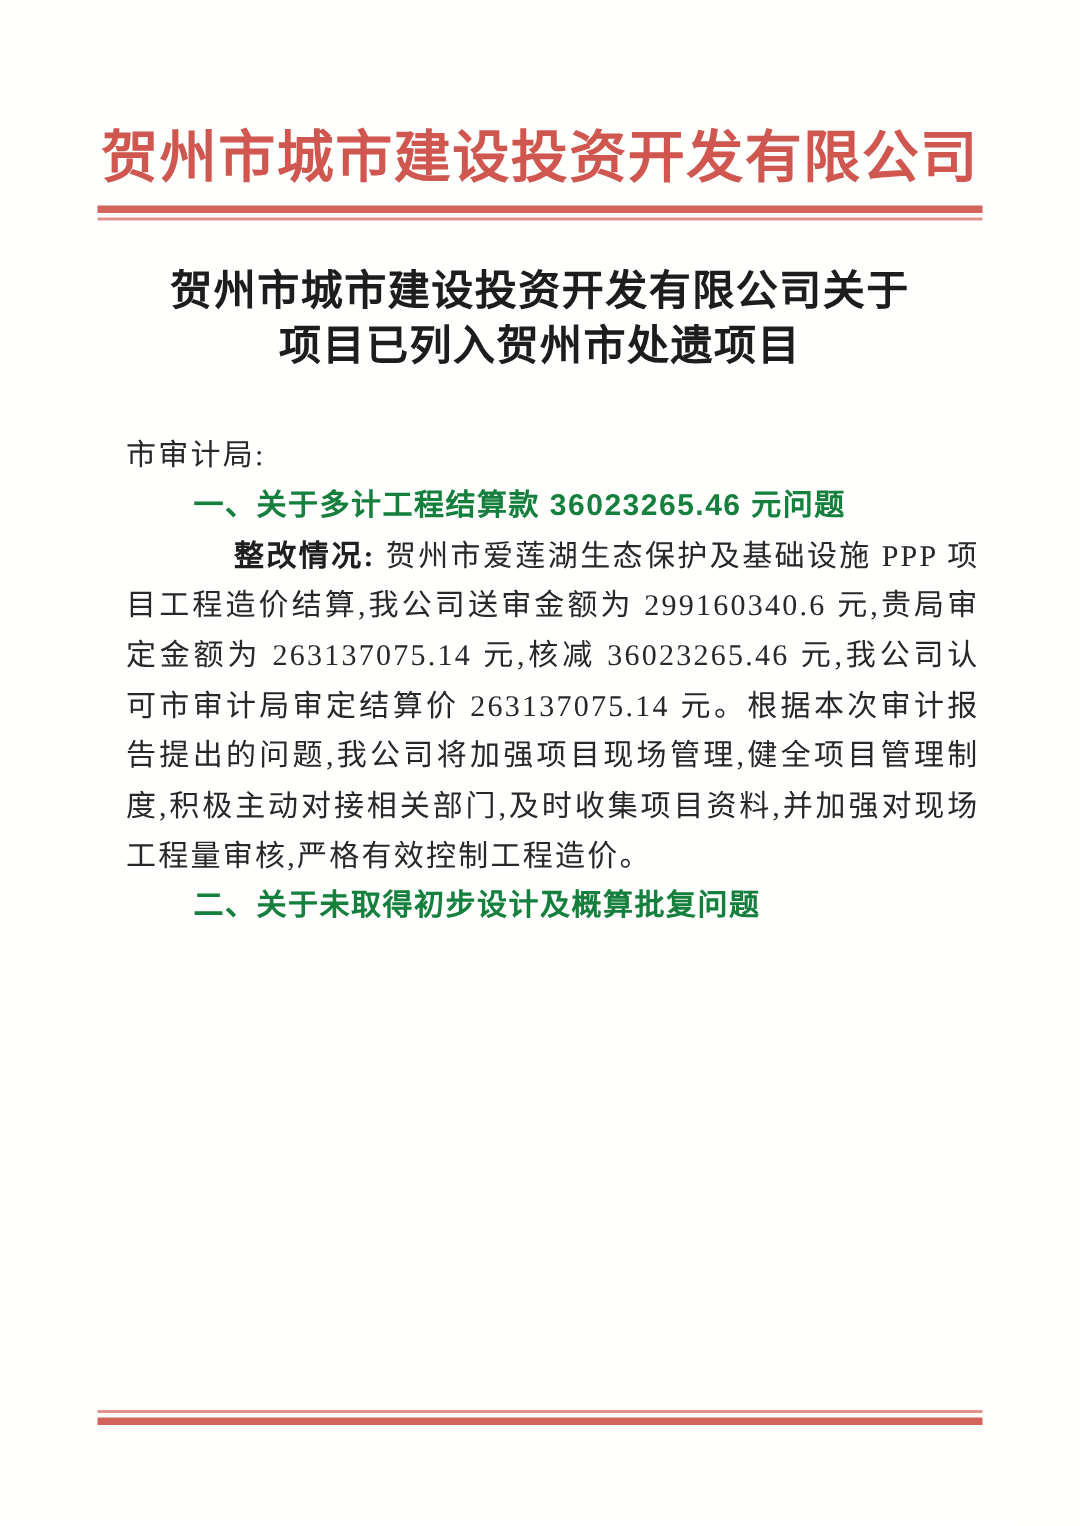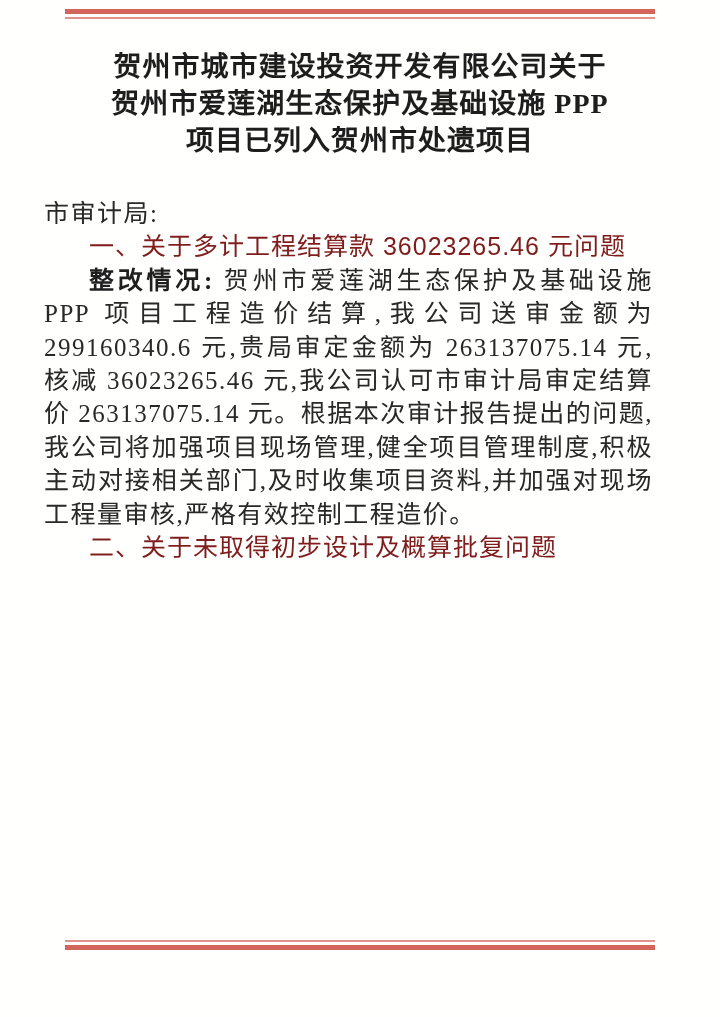--- a/index.html
+++ b/index.html
@@ -51,41 +51,42 @@
     color: #1d1d1d;
     line-height: 37px;
     letter-spacing: 1px;
     font-family: Liberation Serif, serif;
   }
   .doc-title .title-line { display: block; }
 
   
   .doc-body {
     margin-top: 38px;
-    padding-left: 44px;
+    padding-left: 84px;
     padding-right: 67px;
-    font-size: 25px;
+    font-size: 20px;
     line-height: 33.4px;
     letter-spacing: 1.5px;
     color: #282828;
     text-align: justify;
   }
   .doc-body p {
     margin: 0;
   }
   .indent { text-indent: 45px; }
   .section-heading {
     font-family: "Liberation Sans", "DejaVu Sans", sans-serif;
-    font-weight: normal;
-    color: #7f1d1d;
+    font-weight: bold;
+    color: #15803d;
     letter-spacing: 1px;
   }
   .lead-label {
     font-weight: bold;
     color: #1f1f1f;
+    margin-left: 27px;
   }
 
   
   .foot-rule {
     position: absolute;
     top: 940px;
     left: 65px;
     width: 590px;
   }
   .foot-rule .thin {
@@ -97,29 +98,29 @@
     margin-top: 3px;
     background: #d4655d;
   }
 </style>
 </head>
 <body>
 
 <div class="page">
 
   <header>
+    <div class="letterhead">贺州市城市建设投资开发有限公司</div>
     <div class="head-rule">
       <div class="thick"></div>
       <div class="thin"></div>
     </div>
   </header>
 
   <h1 class="doc-title">
     <span class="title-line">贺州市城市建设投资开发有限公司关于</span>
-    <span class="title-line">贺州市爱莲湖生态保护及基础设施 PPP</span>
     <span class="title-line">项目已列入贺州市处遗项目</span>
   </h1>
 
   <div class="doc-body">
 
     <p>市审计局:</p>
 
 
     <p class="indent section-heading">一、关于多计工程结算款 36023265.46 元问题</p>
 

